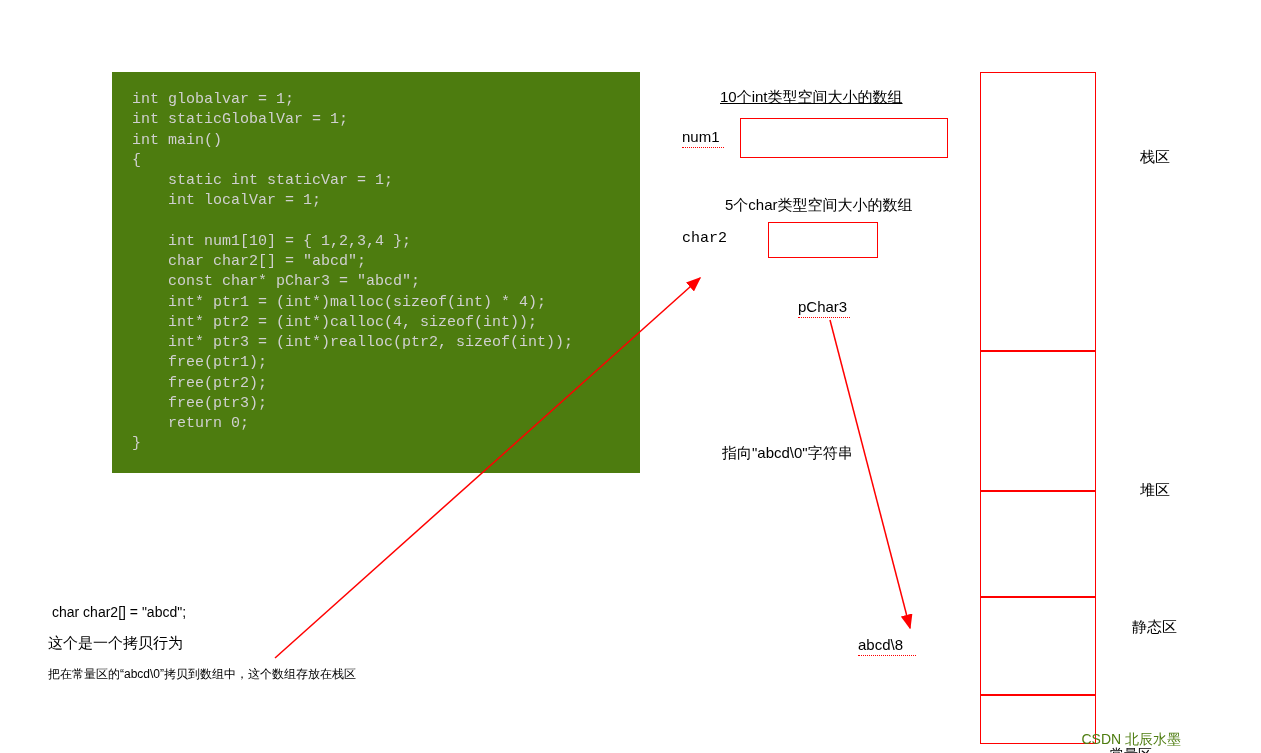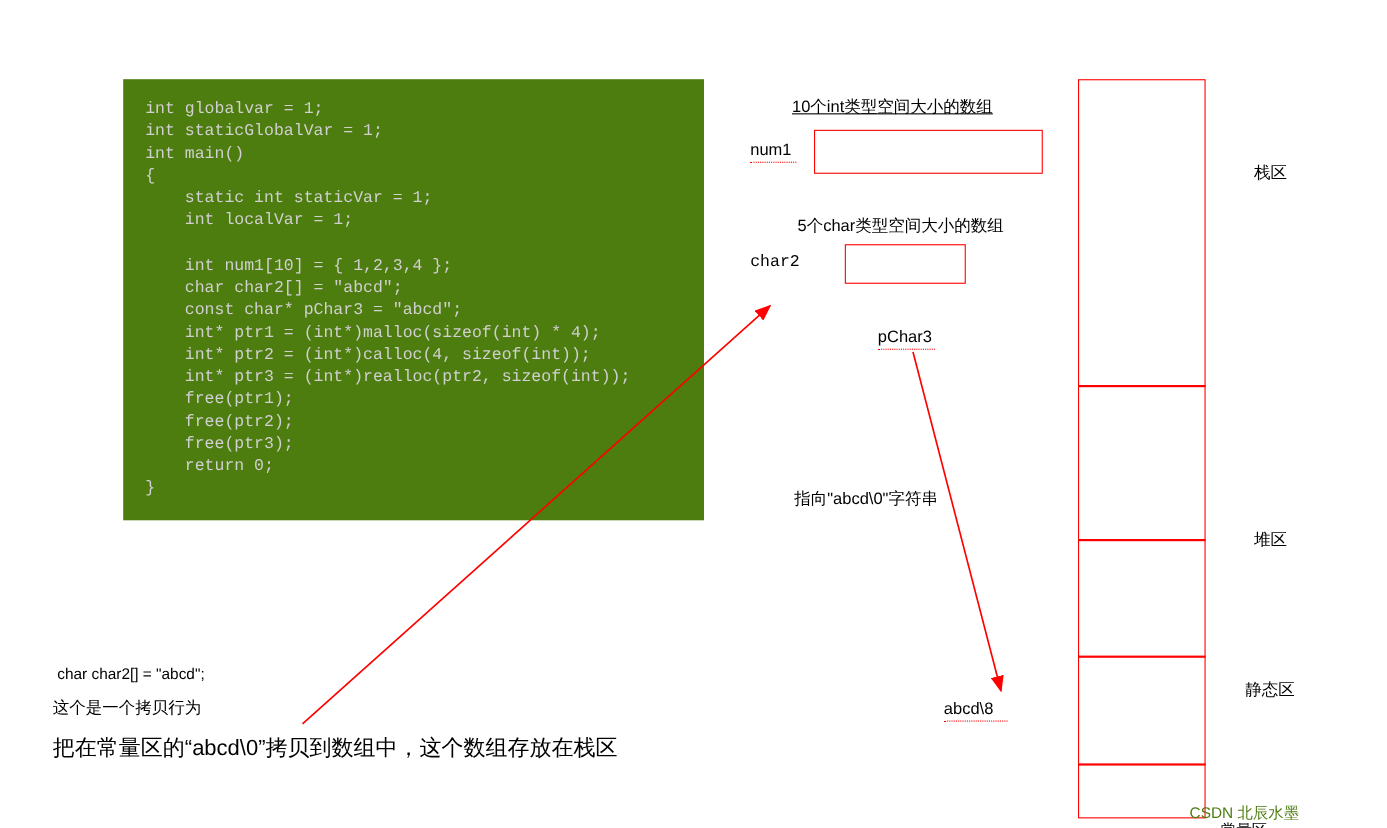--- a/index.html
+++ b/index.html
@@ -112,21 +112,21 @@
 <div class="txt" style="left:798px; top:298px;text-align:right;">pChar3</div>
 <div class="red-dotted" style="left:798px; top:317px; width:52px;"></div>
 
 <div class="txt" style="left:722px; top:444px;">指向"abcd\0"字符串</div>
 
 <div class="txt" style="left:858px; top:636px;">abcd\8</div>
 <div class="red-dotted" style="left:858px; top:655px; width:58px;"></div>
 
 <div class="txt" style="left:52px; top:604px; font-size:14px;">char char2[] = "abcd";</div>
 <div class="txt" style="left:48px; top:634px; font-size:15px;">这个是一个拷贝行为</div>
-<div class="txt" style="left:48px; top:666px; font-size:20px;">把在常量区的“abcd\0”拷贝到数组中，这个数组存放在栈区</div>
+<div class="txt" style="left:48px; top:666px; font-size:12px;">把在常量区的“abcd\0”拷贝到数组中，这个数组存放在栈区</div>
 
 <div class="watermark">CSDN 北辰水墨</div>
 
 <svg class="arrows">
   <defs>
     <marker id="arrowhead" markerWidth="10" markerHeight="8" refX="9" refY="4" orient="auto">
       <polygon points="0 0, 10 4, 0 8" fill="#ff0000"></polygon>
     </marker>
   </defs>
 

